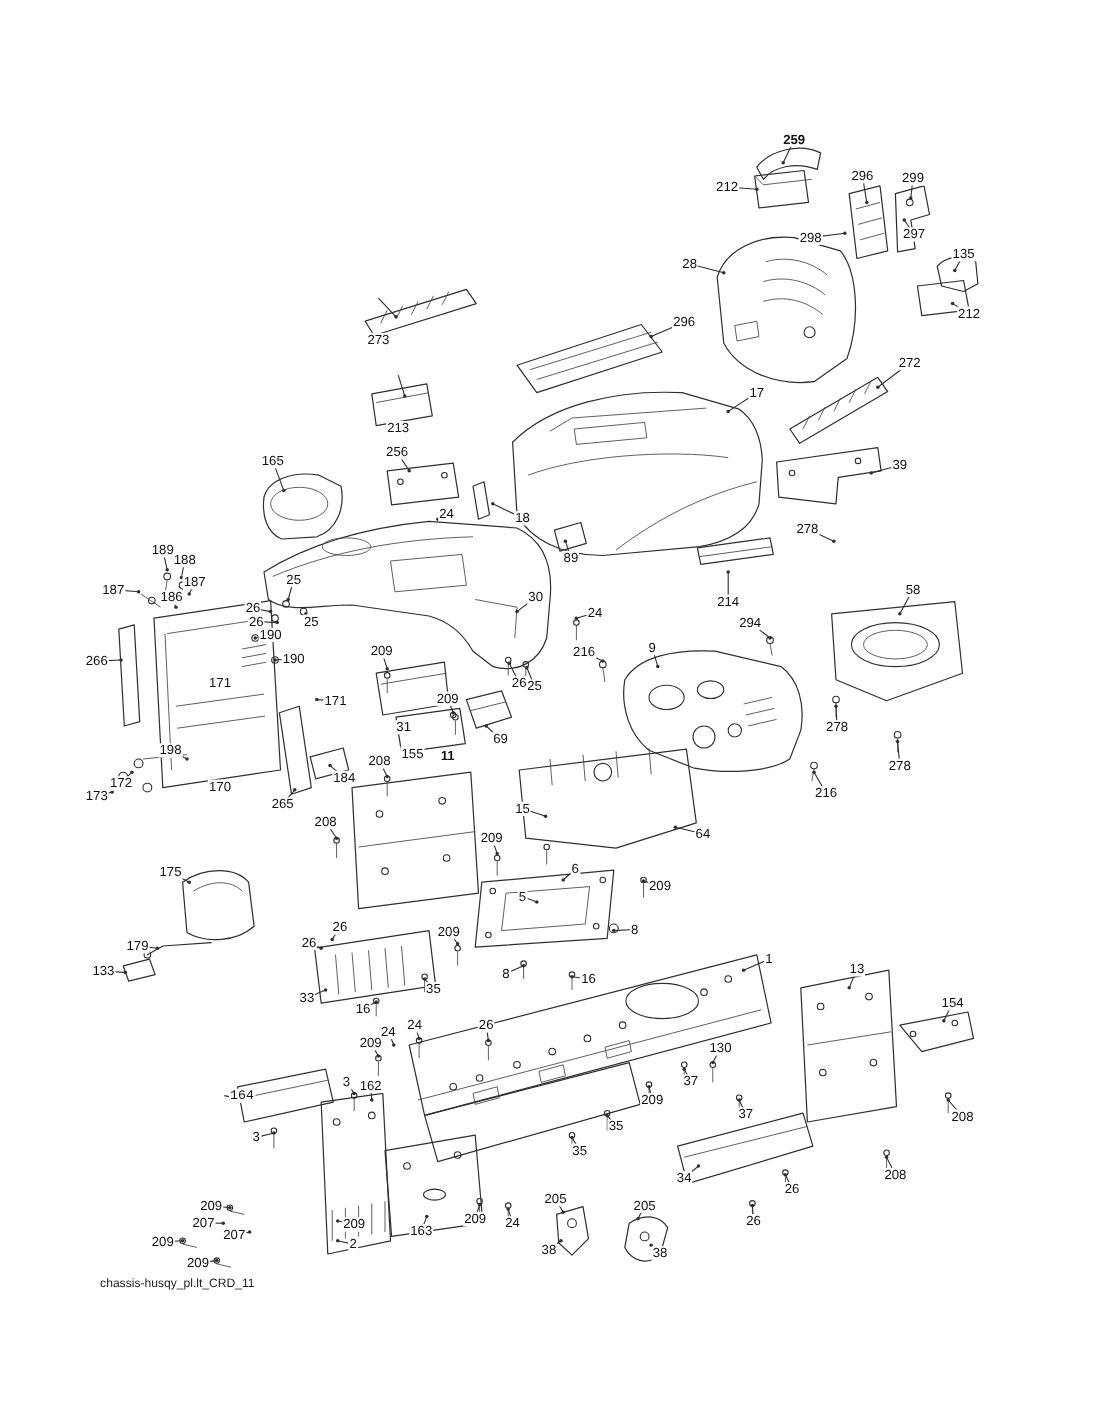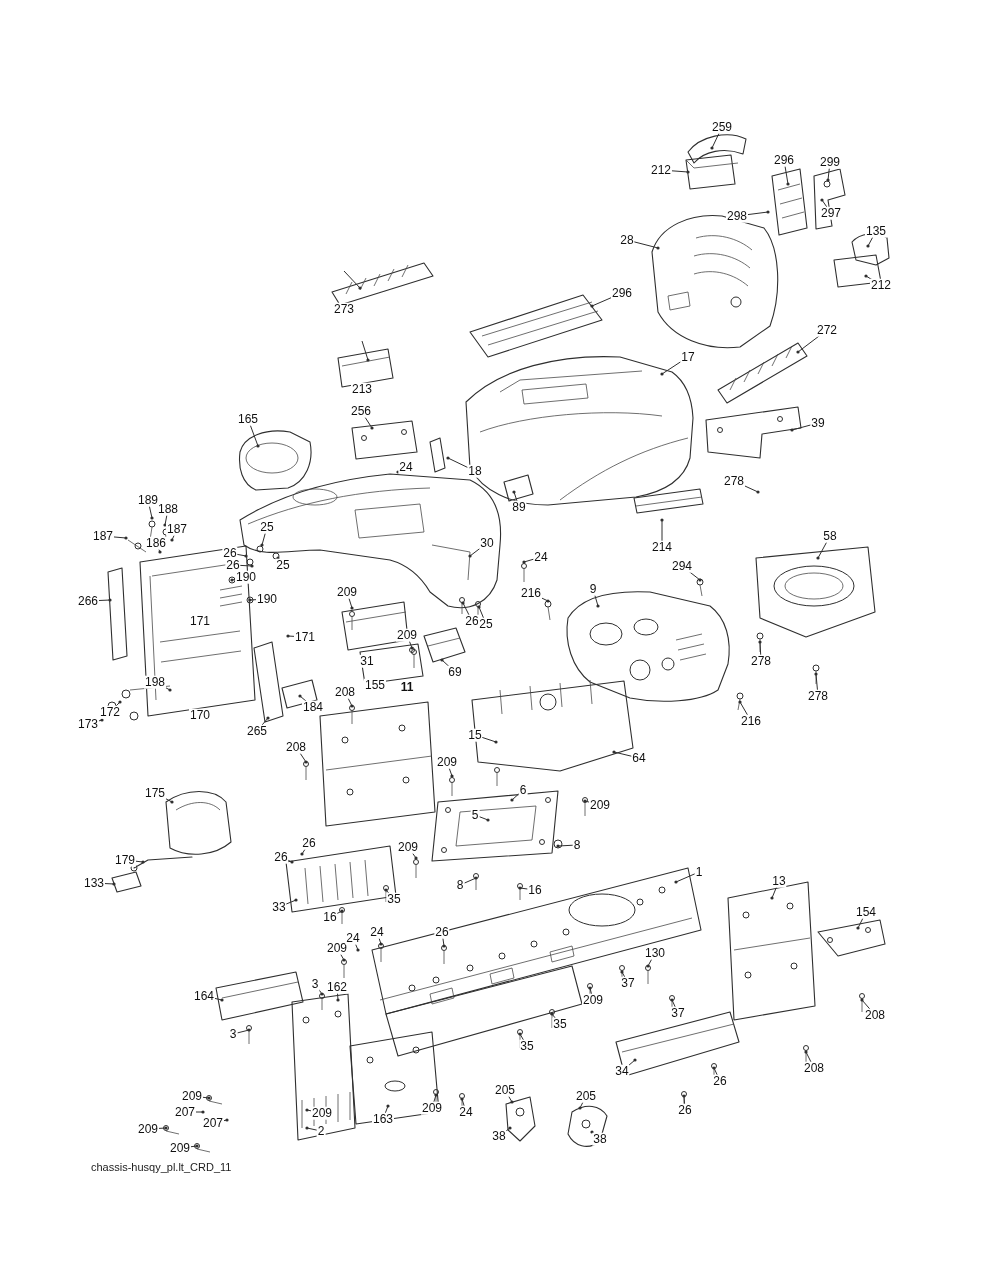--- a/index.html
+++ b/index.html
@@ -575,21 +575,21 @@
       <circle cx="512" cy="1102" r="1.6"></circle>
       <line x1="586" y1="1096" x2="580" y2="1108"></line>
       <circle cx="580" cy="1108" r="1.6"></circle>
       <line x1="499" y1="1136" x2="510" y2="1128"></line>
       <circle cx="510" cy="1128" r="1.6"></circle>
       <line x1="600" y1="1139" x2="592" y2="1132"></line>
       <circle cx="592" cy="1132" r="1.6"></circle>
     </svg>
 
   <div id="callouts">
-      <span class="callout" style="left: 722px; top: 127px;">259</span>
+      <span class="callout" style="left: 722px; top: 127px; font-weight: bold;">259</span>
       <span class="callout" style="left: 661px; top: 170px;">212</span>
       <span class="callout" style="left: 784px; top: 160px;">296</span>
       <span class="callout" style="left: 830px; top: 162px;">299</span>
       <span class="callout" style="left: 831px; top: 213px;">297</span>
       <span class="callout" style="left: 737px; top: 216px;">298</span>
       <span class="callout" style="left: 627px; top: 240px;">28</span>
       <span class="callout" style="left: 876px; top: 231px;">135</span>
       <span class="callout" style="left: 881px; top: 285px;">212</span>
       <span class="callout" style="left: 344px; top: 271px; margin-top: 38px;">273</span>
       <span class="callout" style="left: 622px; top: 293px;">296</span>
@@ -666,21 +666,21 @@
       <span class="callout" style="left: 866px; top: 912px;">154</span>
       <span class="callout" style="left: 337px; top: 948px;">209</span>
       <span class="callout" style="left: 353px; top: 938px;">24</span>
       <span class="callout" style="left: 377px; top: 932px;">24</span>
       <span class="callout" style="left: 442px; top: 932px;">26</span>
       <span class="callout" style="left: 655px; top: 953px;">130</span>
       <span class="callout" style="left: 628px; top: 983px;">37</span>
       <span class="callout" style="left: 593px; top: 1000px;">209</span>
       <span class="callout" style="left: 315px; top: 984px;">3</span>
       <span class="callout" style="left: 337px; top: 987px;">162</span>
-      <span class="callout" style="left: 204px; top: 996px;">164</span>
+      <span class="callout" style="left: 220px; top: 996px; font-family: Liberation Mono, monospace;">164</span>
       <span class="callout" style="left: 875px; top: 1015px;">208</span>
       <span class="callout" style="left: 678px; top: 1013px;">37</span>
       <span class="callout" style="left: 233px; top: 1034px;">3</span>
       <span class="callout" style="left: 560px; top: 1024px;">35</span>
       <span class="callout" style="left: 527px; top: 1046px;">35</span>
       <span class="callout" style="left: 814px; top: 1068px;">208</span>
       <span class="callout" style="left: 622px; top: 1071px;">34</span>
       <span class="callout" style="left: 720px; top: 1081px;">26</span>
       <span class="callout" style="left: 685px; top: 1110px;">26</span>
       <span class="callout" style="left: 192px; top: 1096px;">209</span>

